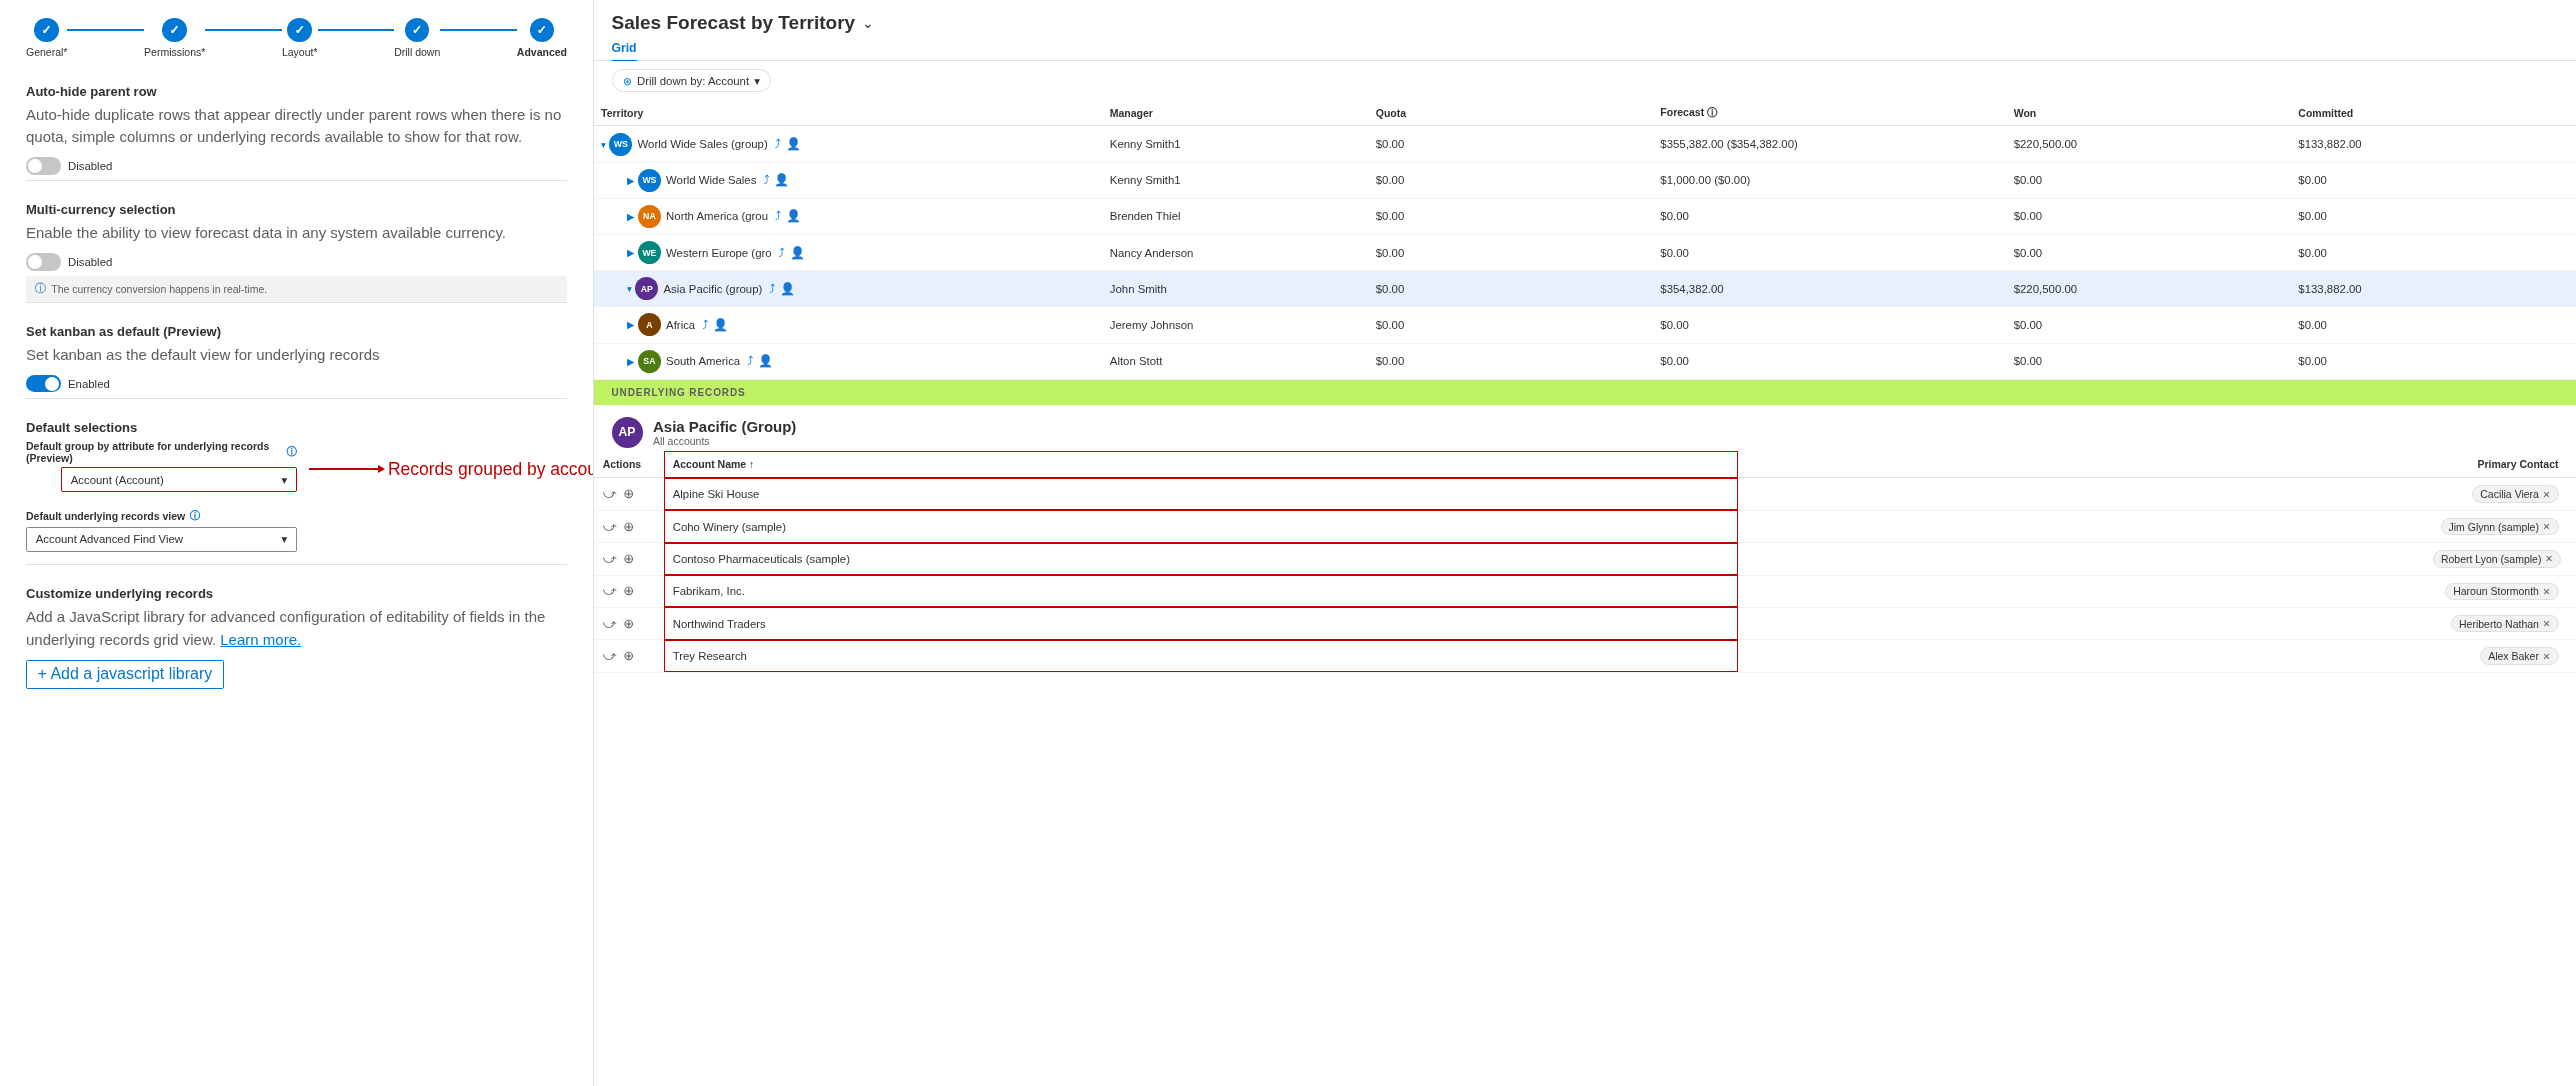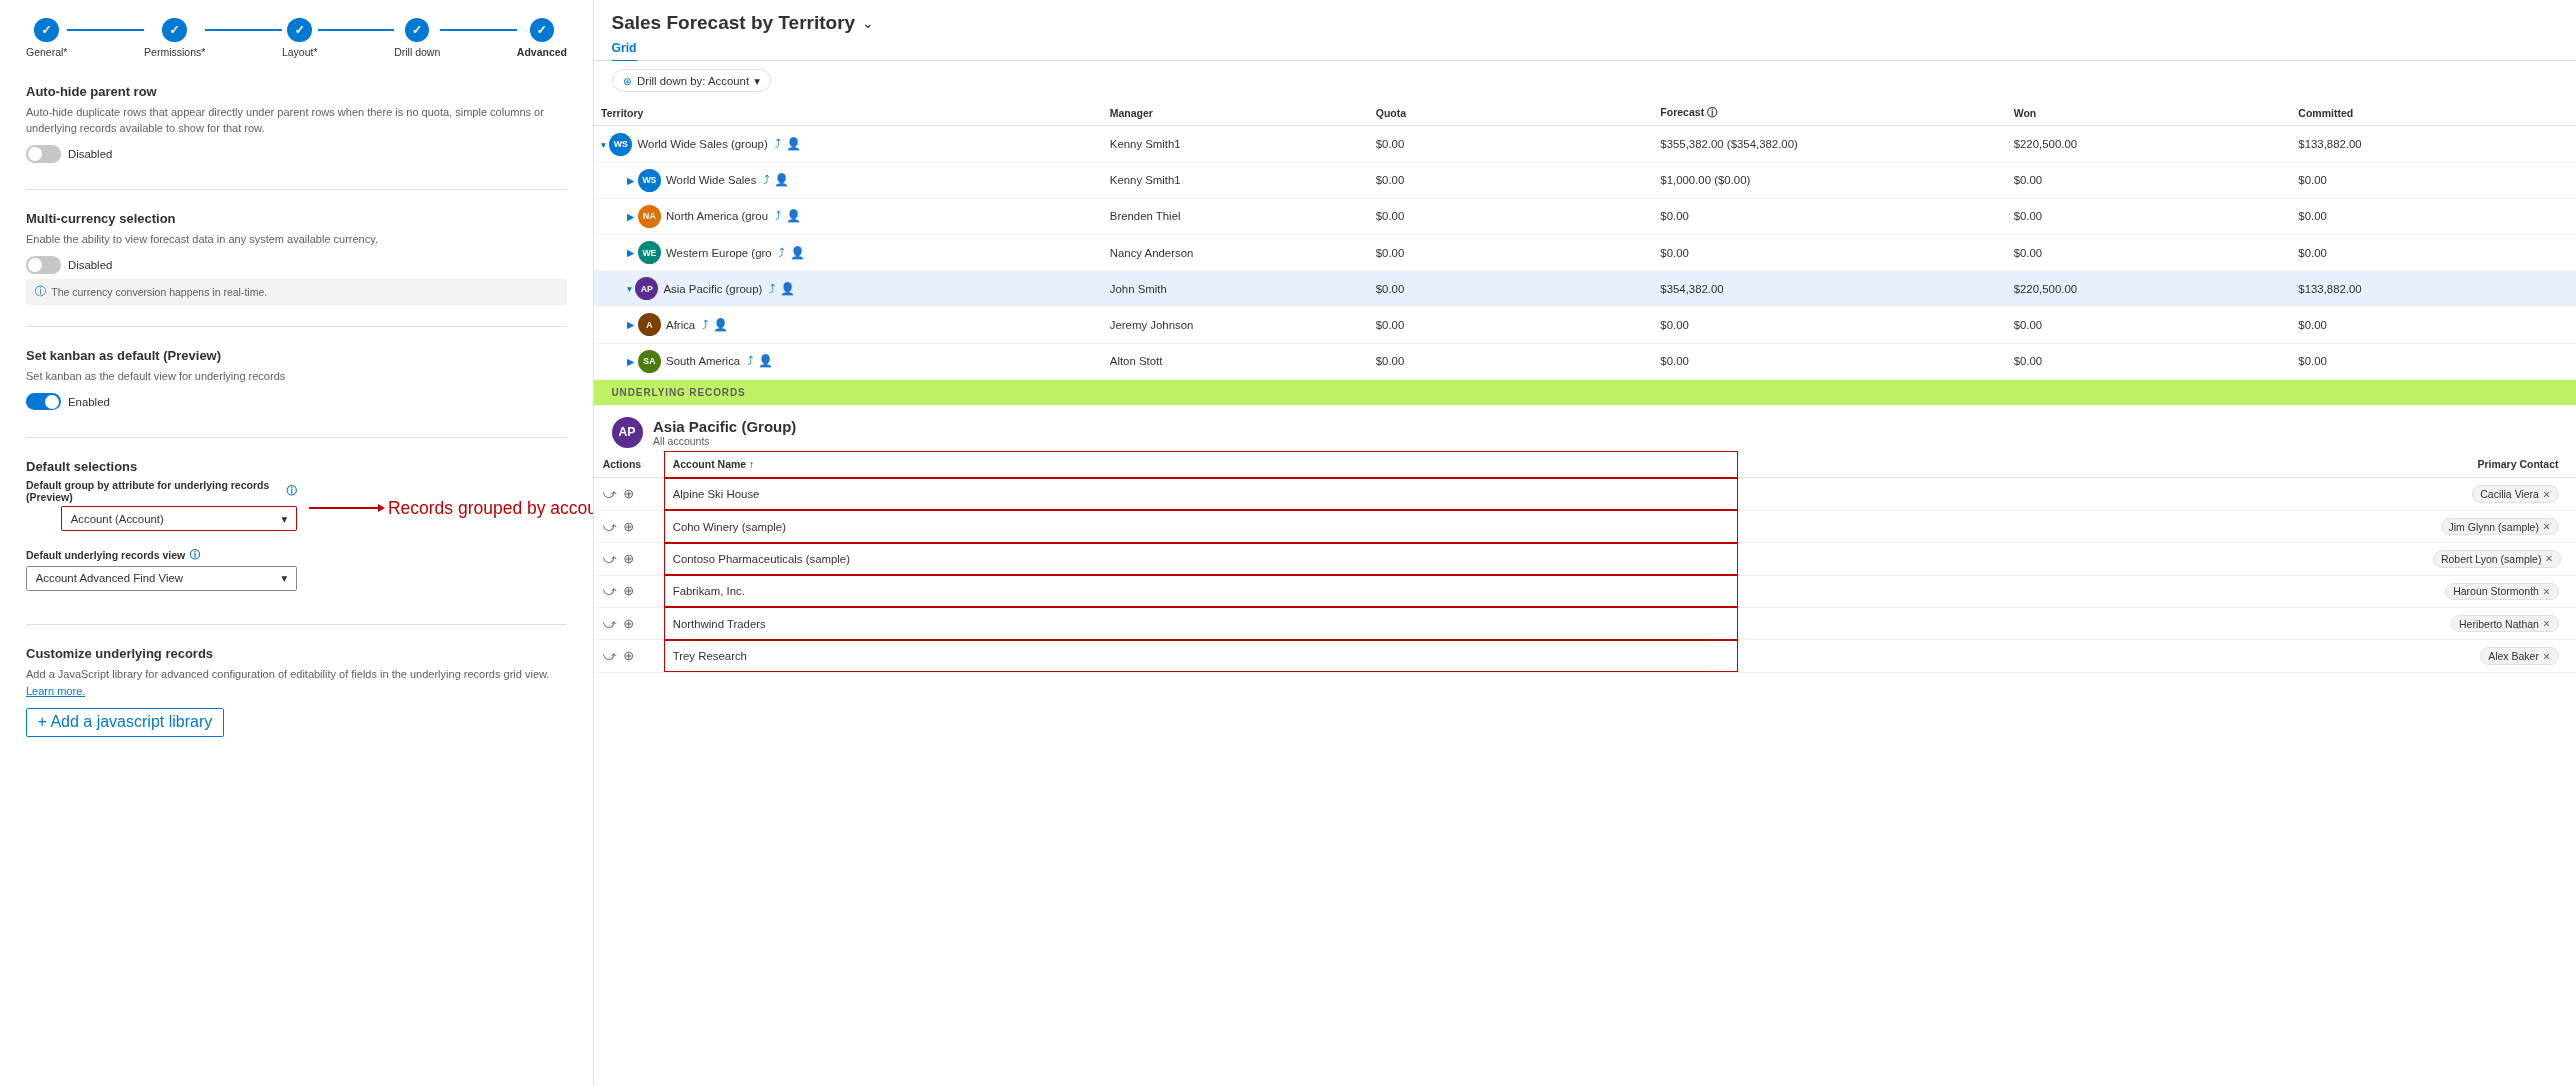--- a/index.html
+++ b/index.html
@@ -47,24 +47,24 @@
     }
     .step.active .step-label { font-weight: 700; }
     .step-line {
       flex: 1;
       height: 1.7px;
       background: #0078d4;
       margin-bottom: 15.7px;
     }
 
     
-    .section { margin-bottom: 21px; padding-bottom: 21px; border-bottom: 0.9px solid #e0e0e0; }
+    .section { margin-bottom: 21px; border-bottom: 0.9px solid #e0e0e0; }
     .section:last-child { border-bottom: none; }
     .section-title { font-size: 13px; font-weight: 600; margin-bottom: 5.2px; }
-    .section-desc { font-size: 11px; color: #605e5c; margin-bottom: 8.7px; line-height: 1.5; }
+    .section-desc { font-size: 15px; color: #605e5c; margin-bottom: 8.7px; line-height: 1.5; }
 
     
     .toggle-row { display: flex; align-items: center; gap: 7px; margin-bottom: 5.2px; }
     .toggle {
       width: 35px; height: 17.5px; border-radius: 8.7px; position: relative; cursor: pointer;
     }
     .toggle.off { background: #c8c6c4; }
     .toggle.on { background: #0078d4; }
     .toggle-knob {
       width: 14px; height: 14px; border-radius: 50%; background: #fff;

